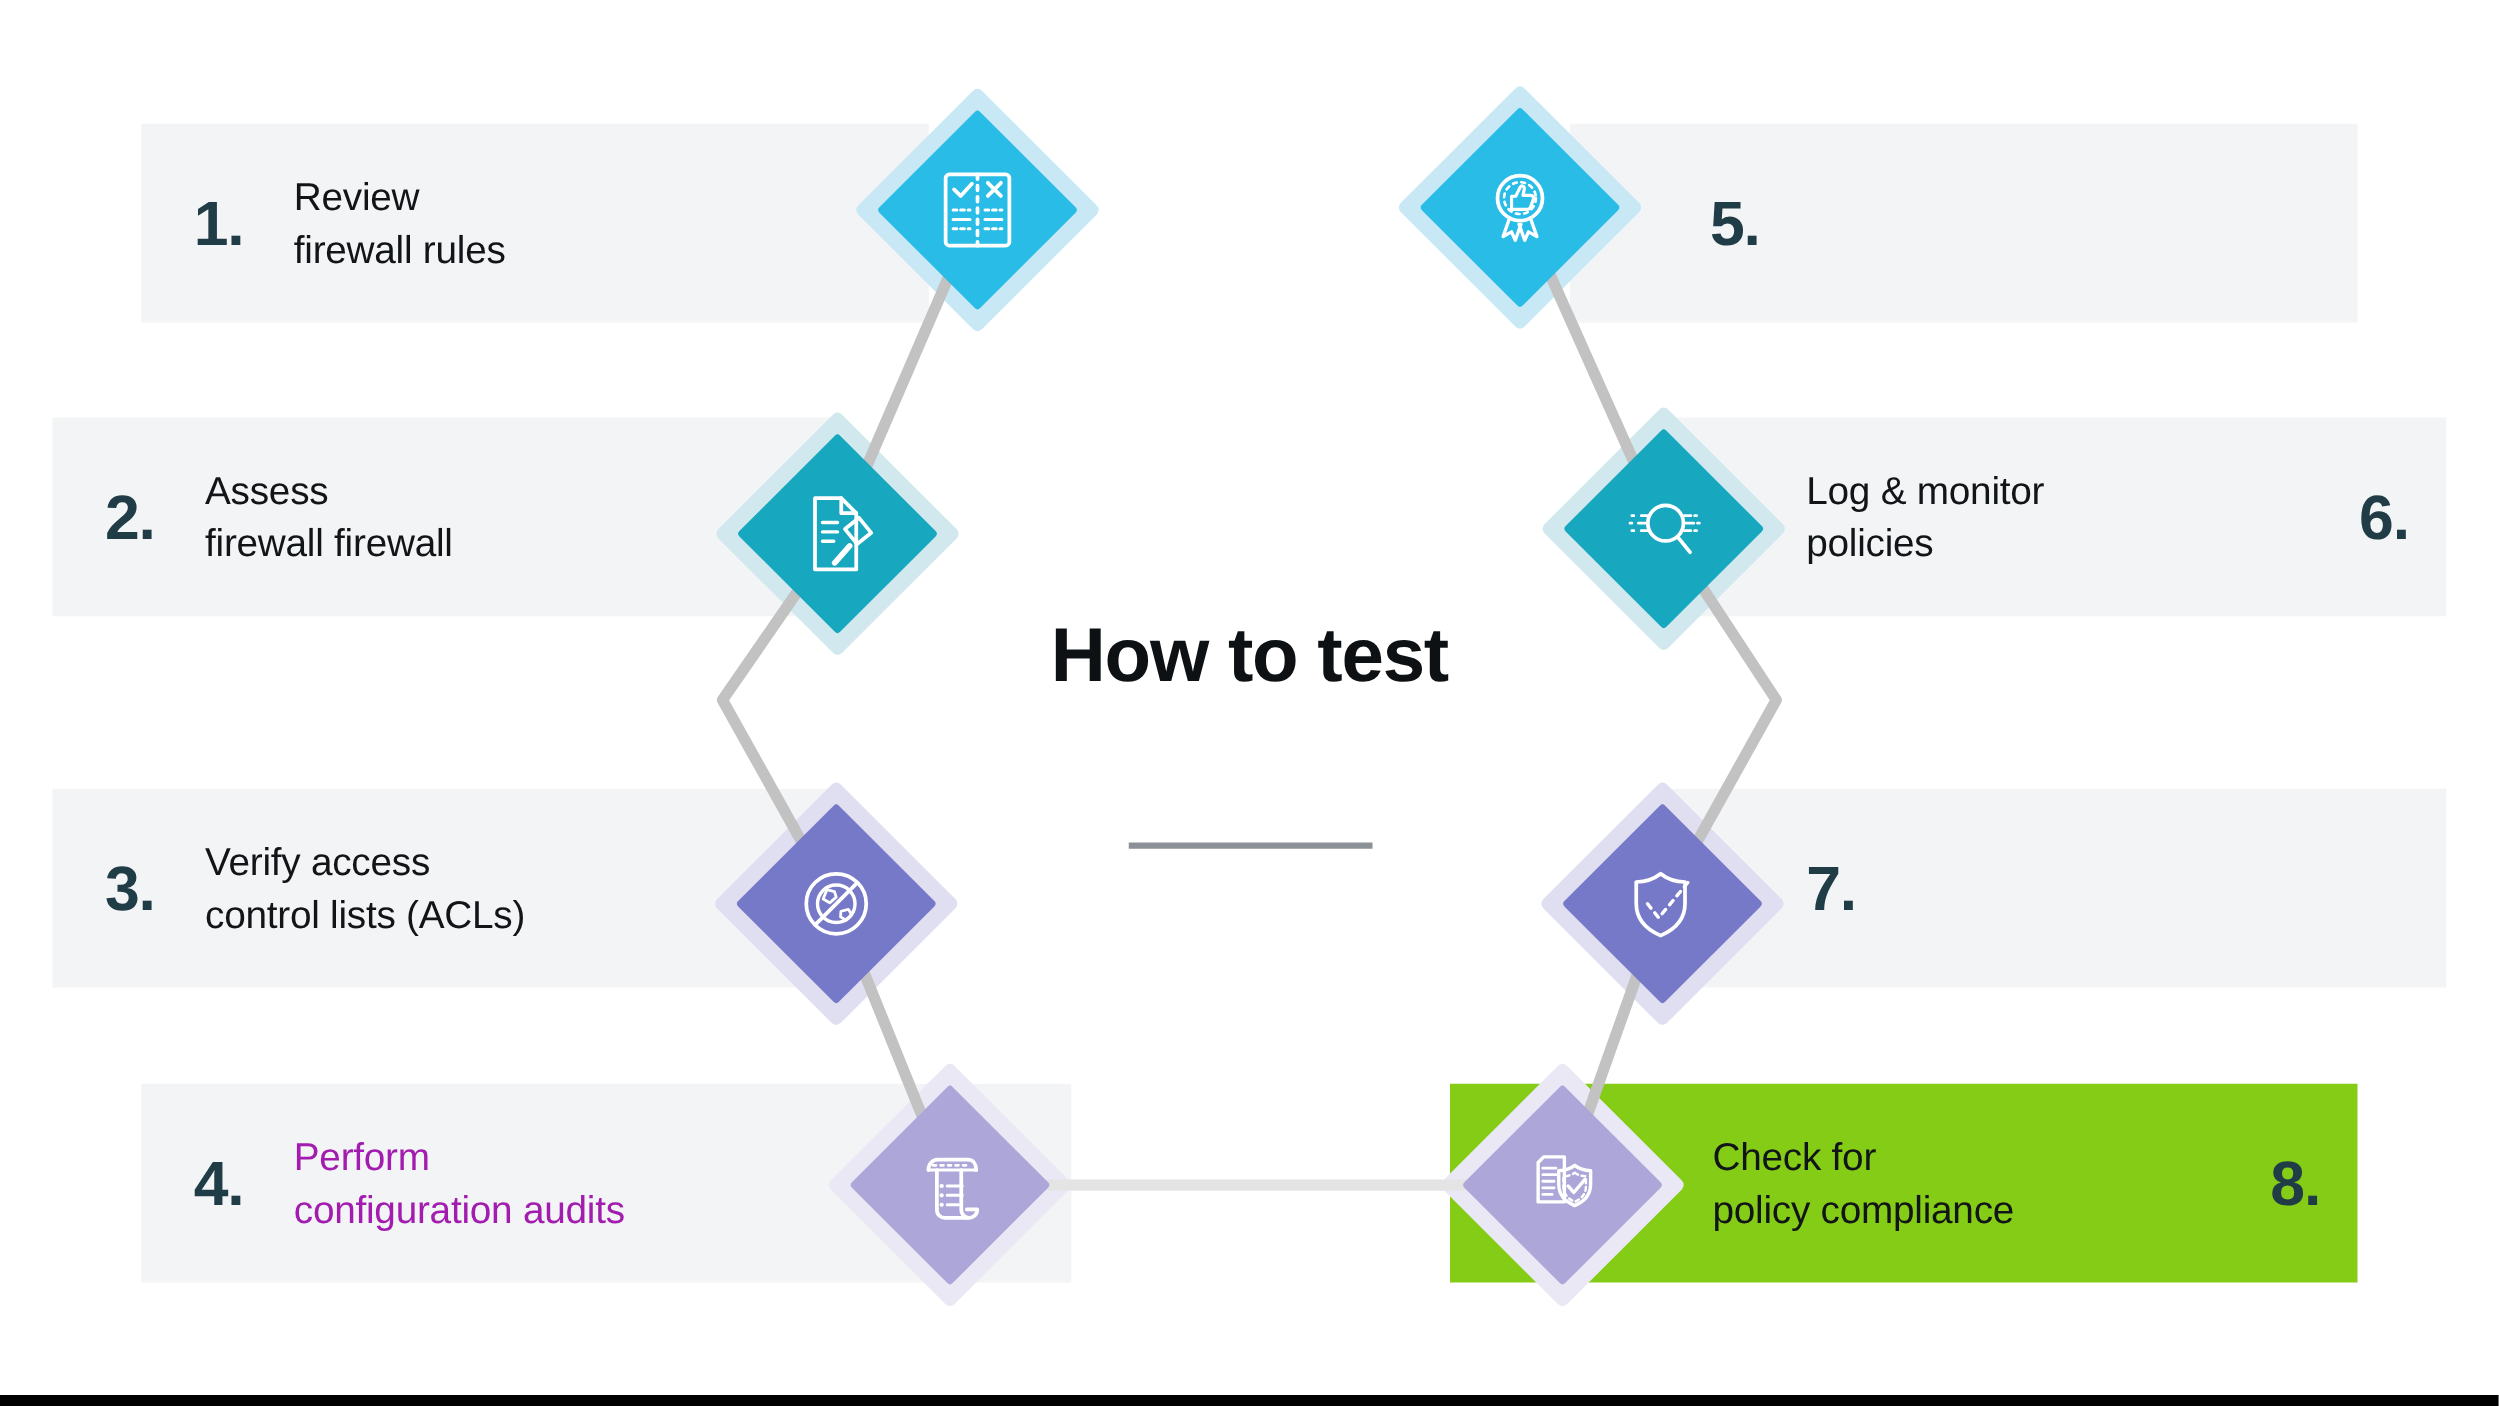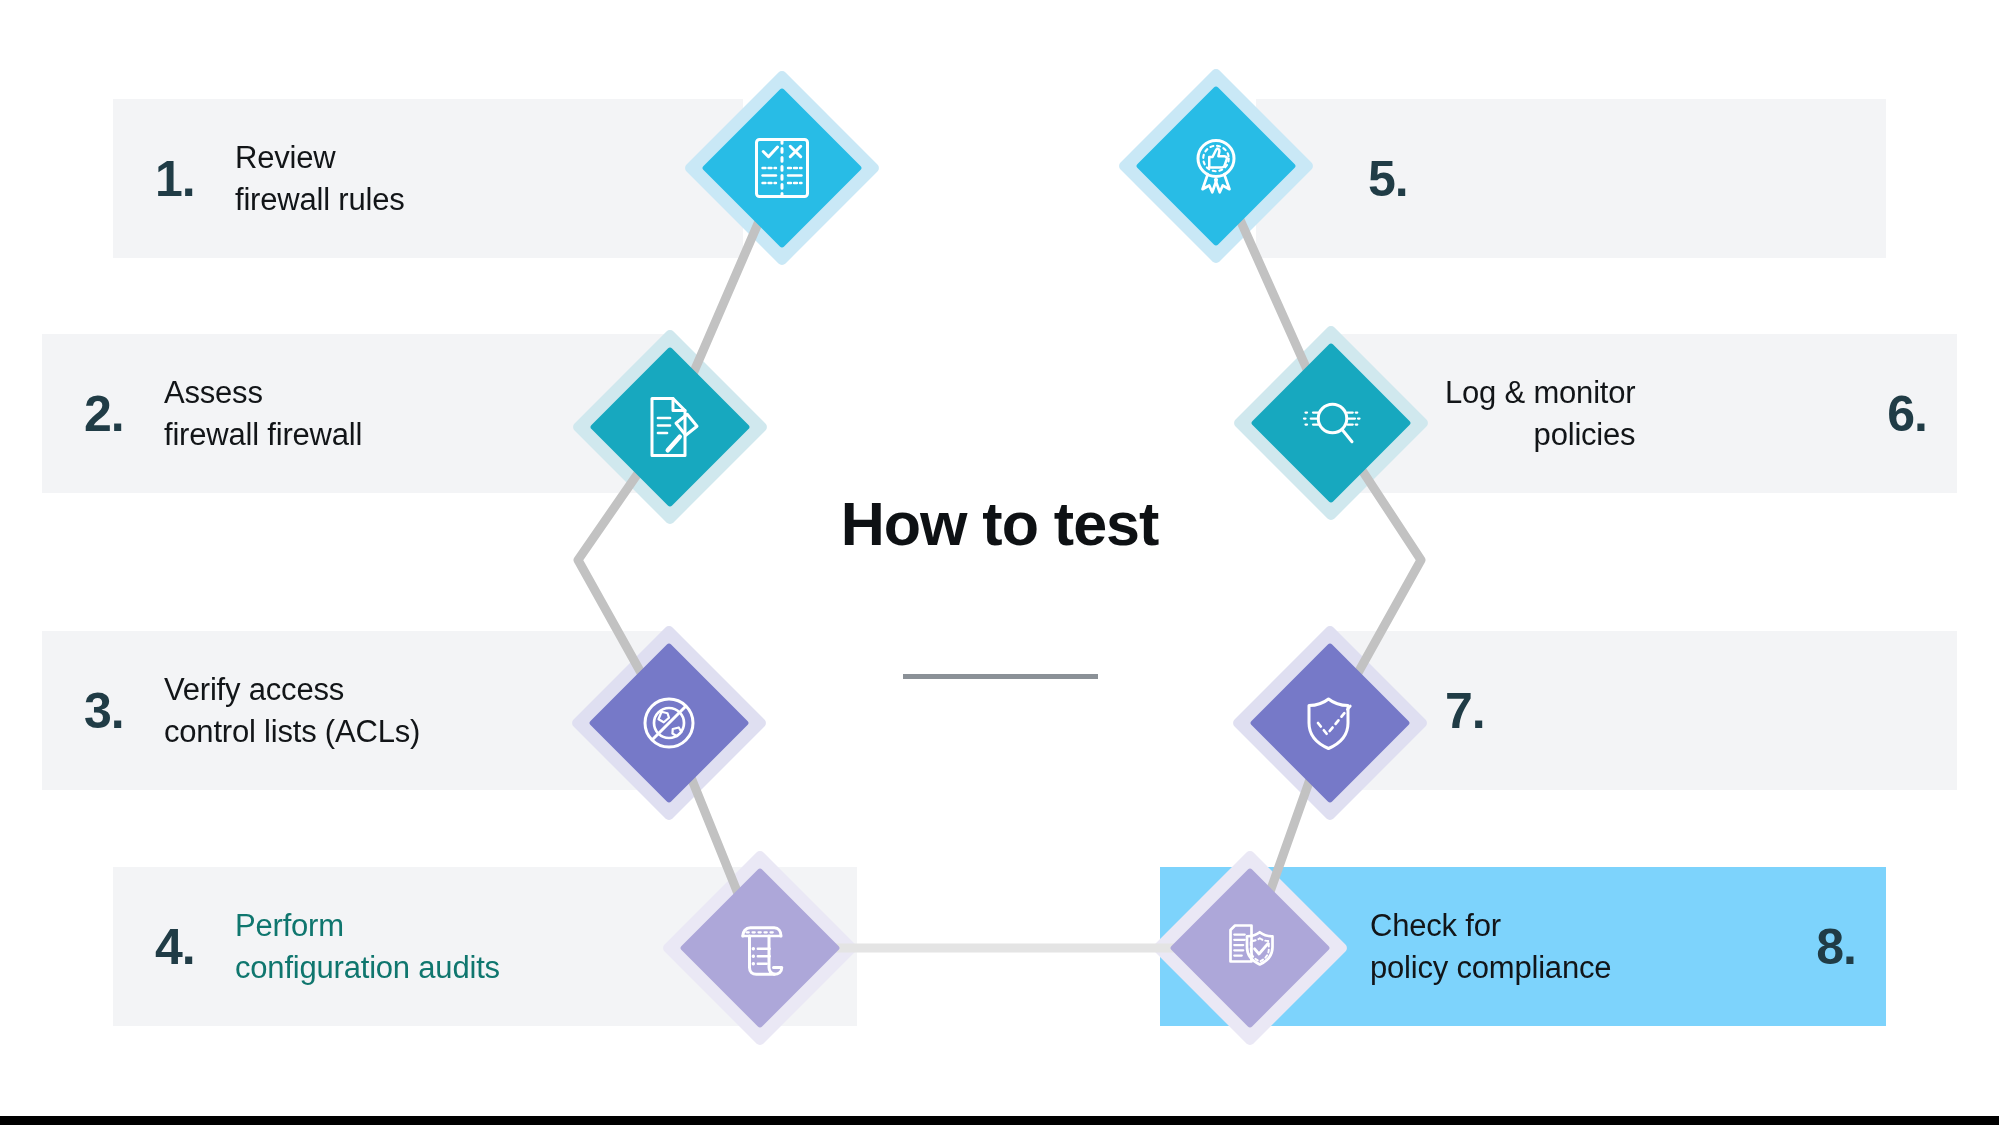--- a/index.html
+++ b/index.html
@@ -98,43 +98,43 @@
   <div class="card left c3" style="background-color: rgb(243, 244, 246);">
     <span class="num" style="color: rgb(32, 60, 70);">3.</span>
     <div class="label" style="color: rgb(18, 21, 24);">
       <span>Verify access</span>
       <span>control lists (ACLs)</span>
     </div>
   </div>
 
   <div class="card left c4" style="background-color: rgb(243, 244, 246);">
     <span class="num" style="color: rgb(32, 60, 70);">4.</span>
-    <div class="label" style="color: #0f766e;">
+    <div class="label" style="color: #a21caf;">
       <span>Perform</span>
       <span>configuration audits</span>
     </div>
   </div>
 
   <div class="card right c5" style="background-color: rgb(243, 244, 246);">
     <span class="num" style="color: rgb(32, 60, 70);">5.</span>
   </div>
 
   <div class="card right c6" style="background-color: rgb(243, 244, 246);">
-    <div class="label" style="color: rgb(18, 21, 24); align-items: flex-end;">
+    <div class="label" style="color: rgb(18, 21, 24);">
       <span>Log &amp; monitor</span>
       <span>policies</span>
     </div>
     <span class="num" style="color: rgb(32, 60, 70);">6.</span>
   </div>
 
   <div class="card right c7" style="background-color: rgb(243, 244, 246);">
     <span class="num" style="color: rgb(32, 60, 70);">7.</span>
   </div>
 
-  <div class="card right c8" style="background-color: #7dd3fc;">
+  <div class="card right c8" style="background-color: #84cc16;">
     <div class="label" style="color: rgb(18, 21, 24);">
       <span>Check for</span>
       <span>policy compliance</span>
     </div>
     <span class="num" style="color: rgb(32, 60, 70);">8.</span>
   </div>
 
   <div class="glow g1" style="background-color: rgb(201, 232, 246);"></div>
   <div class="glow g2" style="background-color: rgb(208, 232, 238);"></div>
   <div class="glow g3" style="background-color: rgb(223, 223, 241);"></div>

